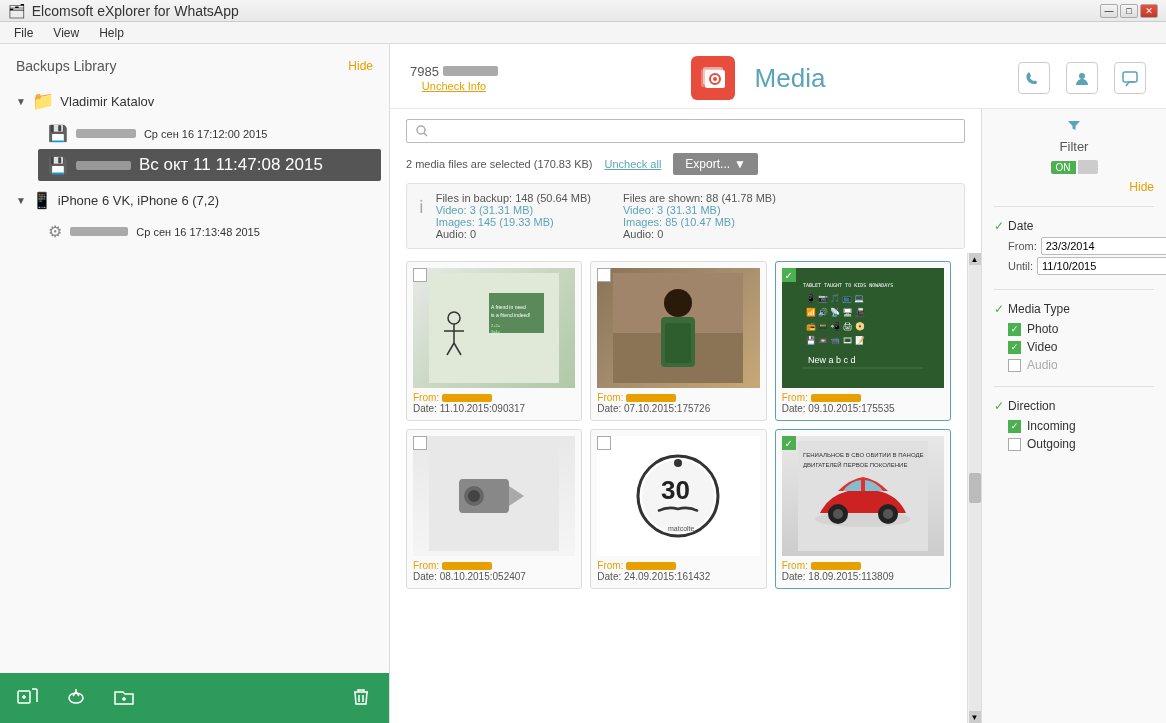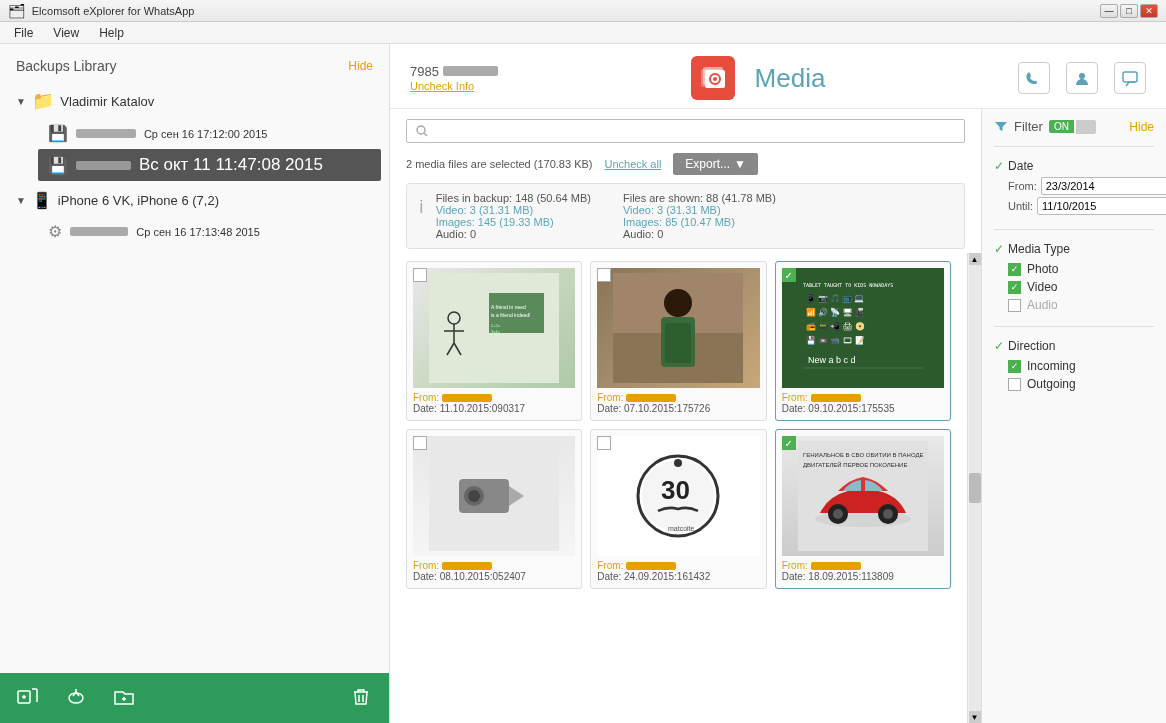--- a/index.html
+++ b/index.html
@@ -8,21 +8,21 @@
     
     .titlebar {
       background: linear-gradient(to bottom, #f5f5f5, #e8e8e8);
       border-bottom: 1px solid #ccc;
       height: 22px;
       display: flex;
       align-items: center;
       padding: 0 8px;
       gap: 6px;
     }
-    .titlebar-title { font-size: 11px; color: #333; flex: 1; }
+    .titlebar-title { font-size: 14px; color: #333; flex: 1; }
     .titlebar-btns { display: flex; gap: 2px; }
     .titlebar-btn {
       width: 18px; height: 14px;
       background: linear-gradient(to bottom, #f5f5f5, #ddd);
       border: 1px solid #aaa;
       border-radius: 2px;
       font-size: 9px;
       display: flex; align-items: center; justify-content: center;
       cursor: pointer;
     }
@@ -125,20 +125,21 @@
       background: #fff;
     }
 
     
     .top-bar {
       padding: 12px 20px 8px;
       display: flex;
       align-items: center;
       justify-content: space-between;
       border-bottom: 1px solid #e8e8e8;
+      text-align: center;
     }
     .top-bar-left { }
     .device-info-link { color: #e8a000; font-size: 11px; cursor: pointer; text-decoration: underline; }
     .top-bar-center {
       display: flex;
       align-items: center;
       gap: 20px;
     }
     .media-logo-icon {
       width: 44px; height: 44px;
@@ -287,20 +288,21 @@
       border-left: 1px solid #ddd;
       padding: 10px 12px;
       display: flex;
       flex-direction: column;
       gap: 8px;
     }
     .filter-header {
       display: flex;
       align-items: center;
       gap: 6px;
+      flex-direction: column;
     }
     .filter-label { font-size: 13px; color: #555; }
     .filter-toggle {
       display: flex;
       align-items: center;
       gap: 2px;
     }
     .toggle-on {
       background: #4caf50;
       color: white;

